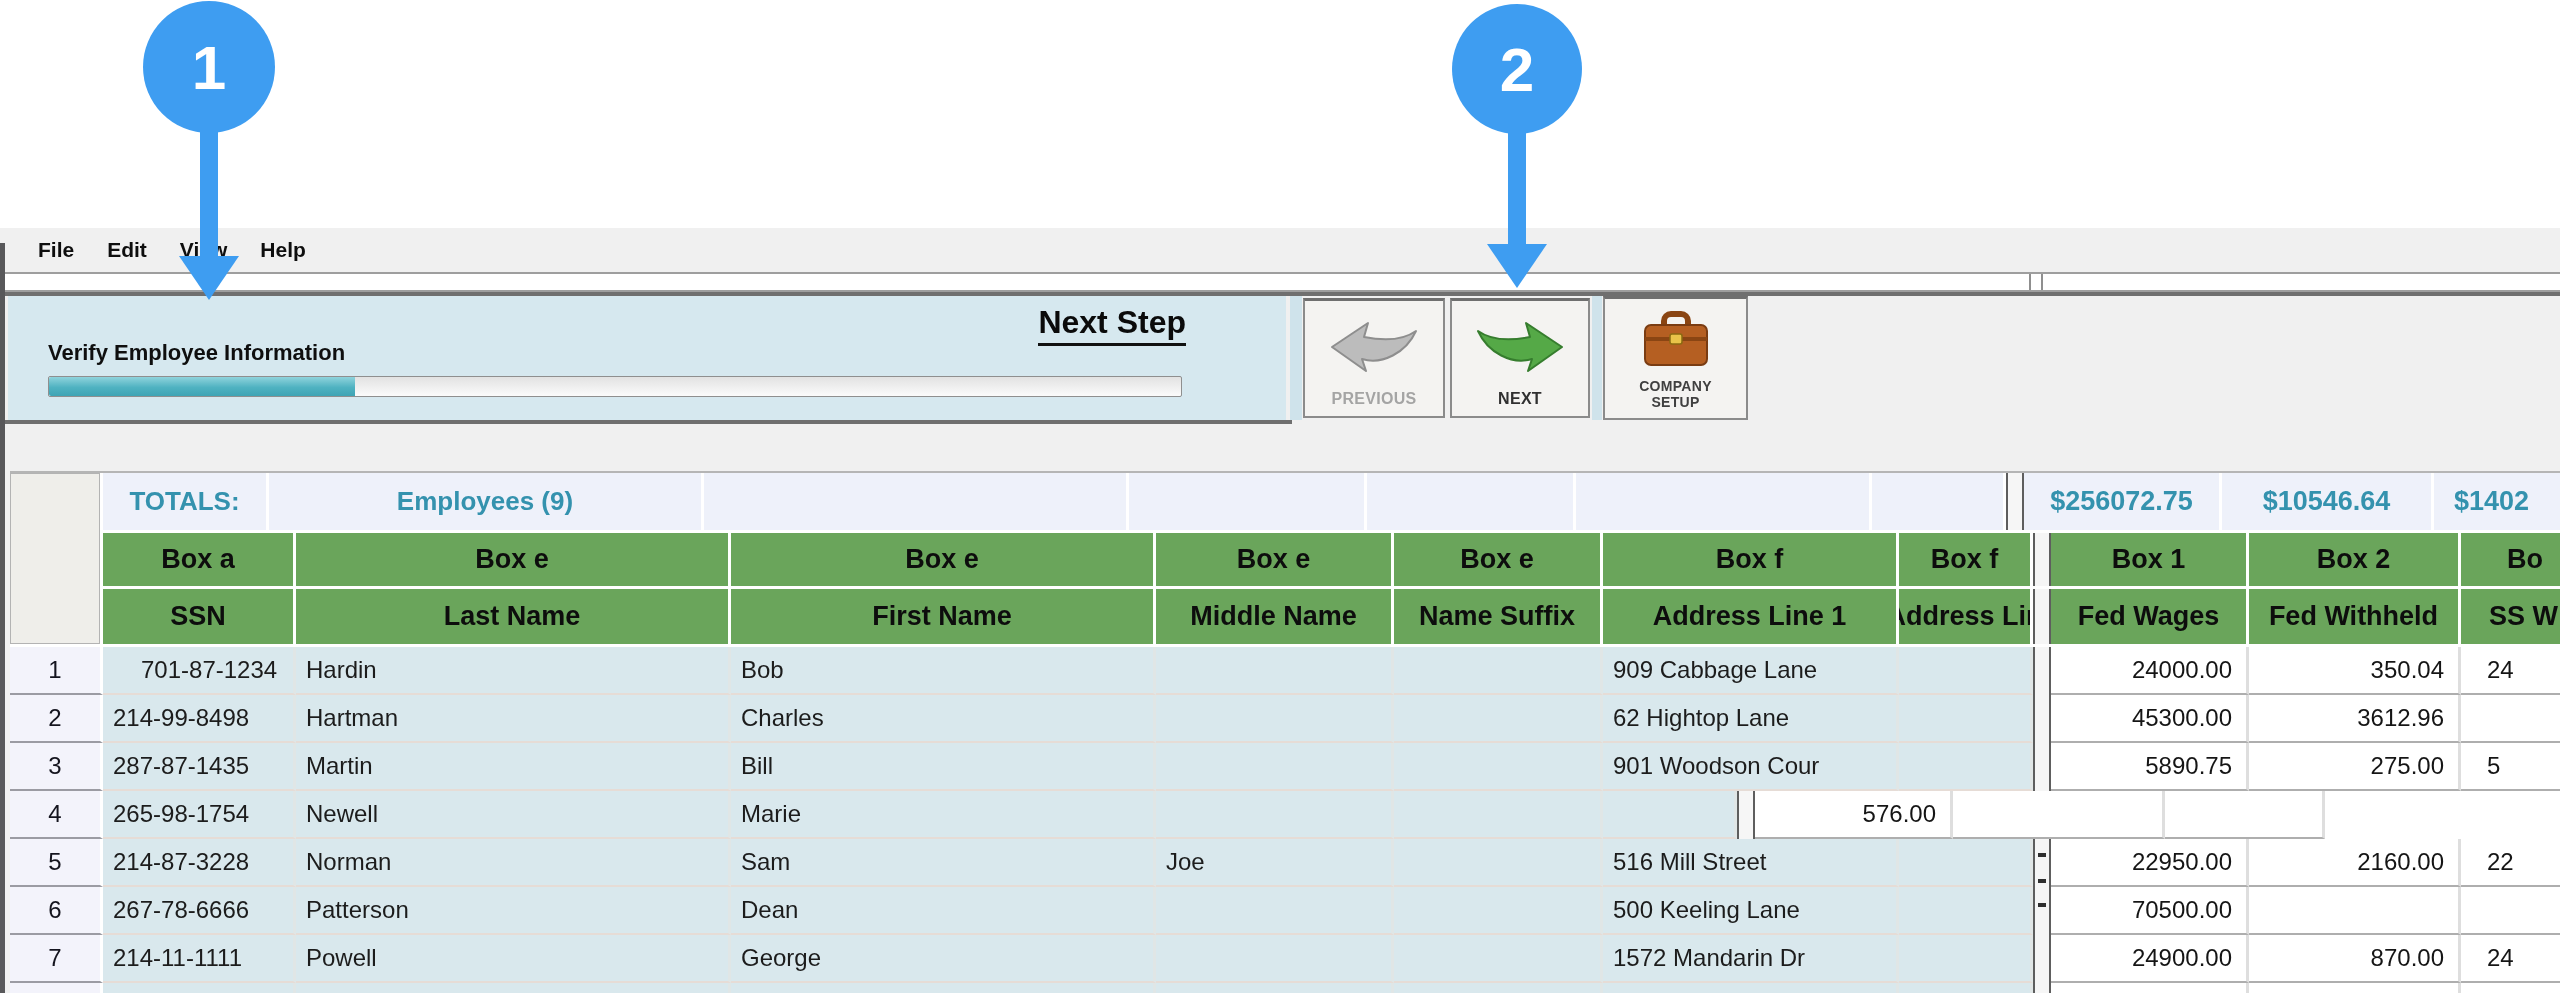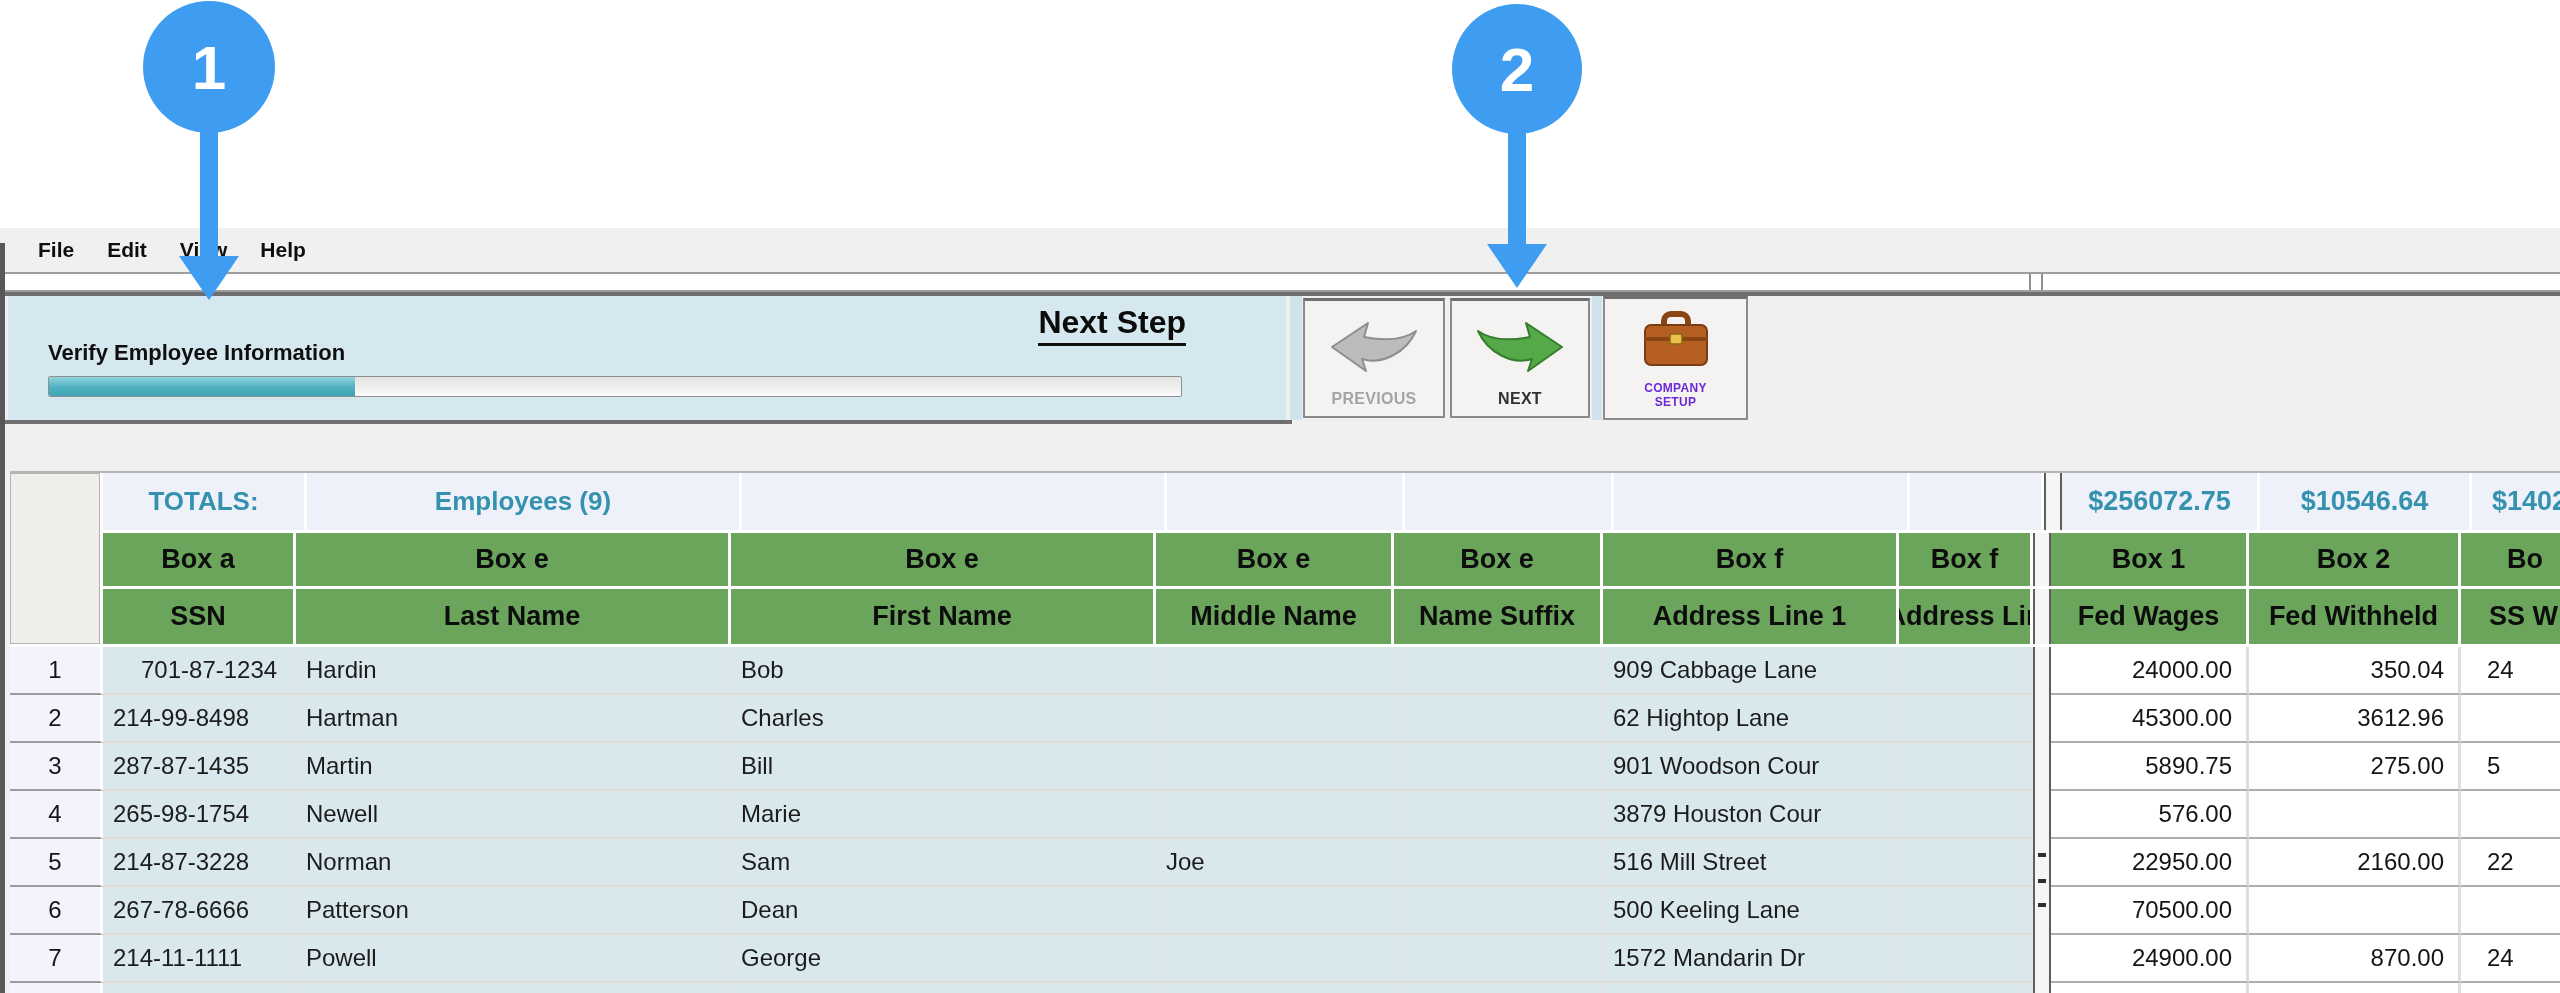--- a/index.html
+++ b/index.html
@@ -30,21 +30,21 @@
   
   .tool-btn{position:absolute;background:#f4f3f1;border:2px solid #8b8b8b;border-top:3px solid #6f6f6f;
             box-sizing:border-box;display:flex;flex-direction:column;align-items:center;
             justify-content:space-between;padding:10px 2px 8px 2px;z-index:3;cursor:pointer;}
   .btn-label{font-size:16px;font-weight:bold;letter-spacing:0.3px;text-align:center;line-height:1.15;}
   #btn-prev{left:1303px;top:298px;width:142px;height:120px;}
   #btn-prev .btn-label{color:#a4a4a4;}
   #btn-next{left:1450px;top:298px;width:140px;height:120px;}
   #btn-next .btn-label{color:#303030;}
   #btn-company{left:1603px;top:296px;width:145px;height:124px;}
-  #btn-company .btn-label{color:#6d28d9;font-size:12px;width:100px;}
+  #btn-company .btn-label{color:#404040;font-size:14px;width:100px;}
   
   #grid-bg{position:absolute;left:10px;top:471px;width:2550px;height:522px;background:#ffffff;
            border-top:2px solid #b5b5b5;box-sizing:border-box;z-index:1;}
   #grid{position:absolute;left:10px;top:473px;width:2620px;height:520px;overflow:hidden;z-index:2;}
   #rn-head{position:absolute;left:0;top:0;width:90px;height:171px;background:#efeeea;
            border:1px solid #b3b3b3;box-sizing:border-box;}
   .trow{display:flex;}
   .hdr-row{margin-left:93px;margin-bottom:3px;}
   .cell{box-sizing:border-box;flex:0 0 auto;display:flex;align-items:center;overflow:hidden;
         white-space:nowrap;height:100%;}
@@ -129,21 +129,21 @@
     </svg>
   </span>
   <span class="btn-label">COMPANY SETUP</span>
 </div>
 
 <div id="grid-bg"></div>
 <div id="grid">
   <div id="rn-head"></div>
   <div id="grid-rows">
       <div class="trow  hdr-row" style="height: 57px; margin-bottom: 3px;">
-        <div class="cell tcell" style="width: 204px;">TOTALS:</div>
+        <div class="cell tcell" style="width: 166px;">TOTALS:</div>
         <div class="cell tcell" style="width: 435px;">Employees (9)</div>
         <div class="cell tcell" style="width: 425px;"></div>
         <div class="cell tcell" style="width: 238px;"></div>
         <div class="cell tcell" style="width: 209px;"></div>
         <div class="cell tcell" style="width: 296px;"></div>
         <div class="cell tcell" style="width: 134px;"></div>
         <div class="cell gut" style="width: 18px;"></div>
         <div class="cell tcell money" style="width: 198px;">$256072.75</div>
         <div class="cell tcell money" style="width: 212px;">$10546.64</div>
         <div class="cell tcell money clip-left" style="width: 160px; padding-left: 20px;">$1402</div>
@@ -216,21 +216,20 @@
         <div class="cell dr" style="width: 212px;">275.00</div>
         <div class="cell dr frag" style="width: 160px;">5</div>
       </div>
       <div class="trow data-row" style="height: 48px;">
         <div class="cell rn" style="width: 93px;">4</div>
         <div class="cell dl" style="width: 193px;">265-98-1754</div>
         <div class="cell dl" style="width: 435px;">Newell</div>
         <div class="cell dl" style="width: 425px;">Marie</div>
         <div class="cell dl" style="width: 238px;"></div>
         <div class="cell dl" style="width: 209px;"></div>
-        <div class="cell dl" style="width: 296px;">3879 Houston Cour</div>
         <div class="cell dl" style="width: 134px;"></div>
         <div class="cell gut" style="width: 18px;"></div>
         <div class="cell dr" style="width: 198px;">576.00</div>
         <div class="cell dr" style="width: 212px;"></div>
         <div class="cell dr frag" style="width: 160px;"></div>
       </div>
       <div class="trow data-row" style="height: 48px;">
         <div class="cell rn" style="width: 93px;">5</div>
         <div class="cell dl" style="width: 193px;">214-87-3228</div>
         <div class="cell dl" style="width: 435px;">Norman</div>

